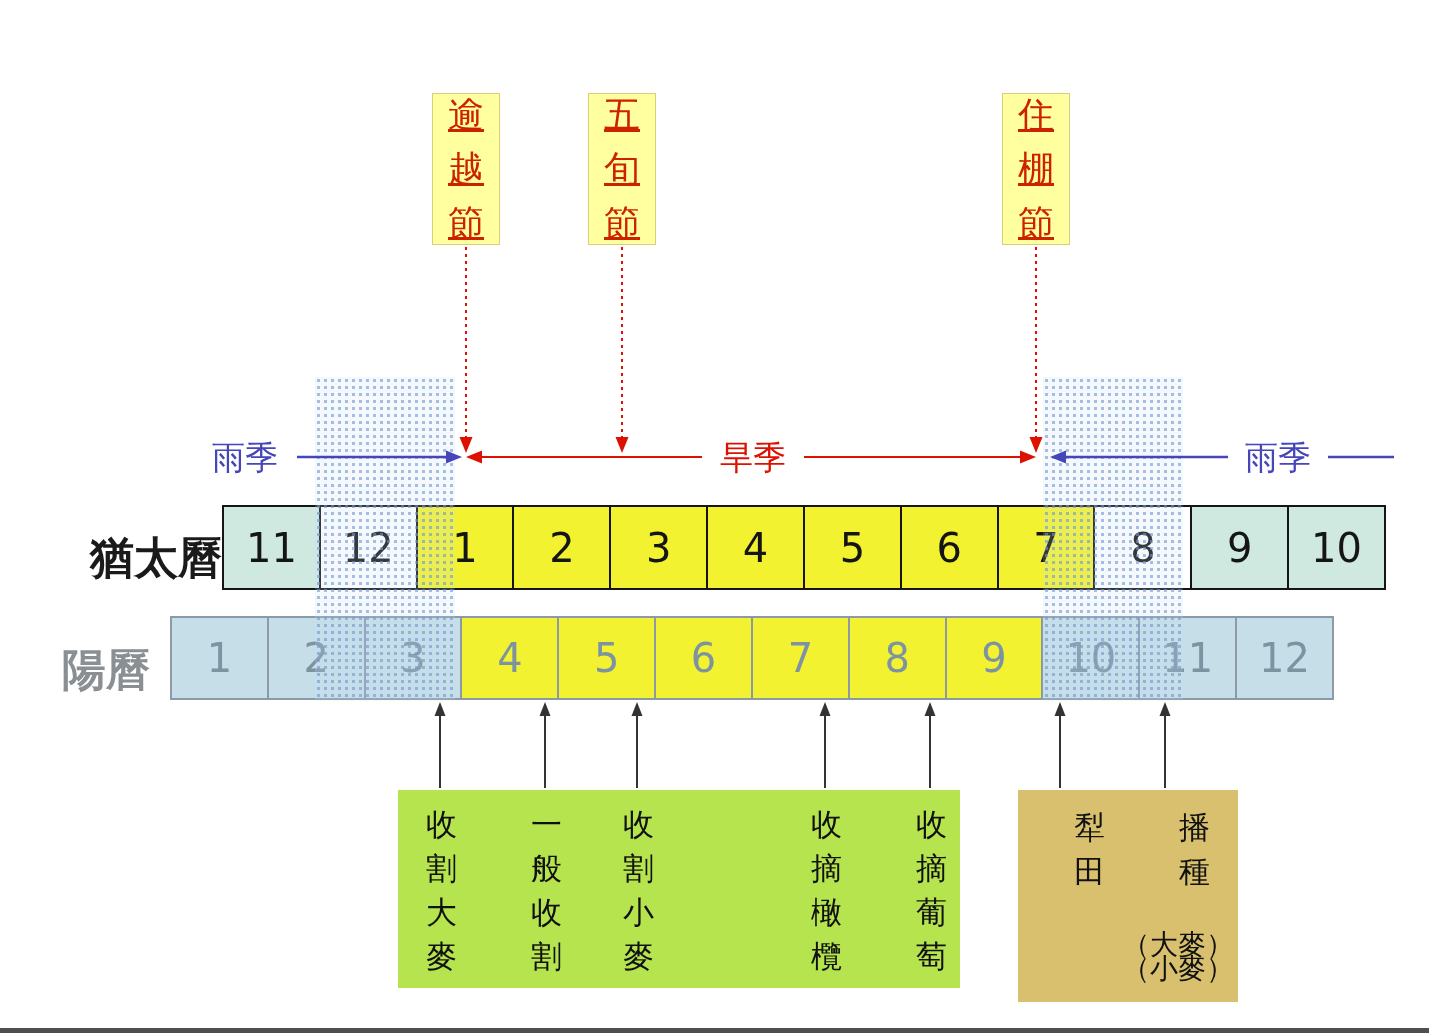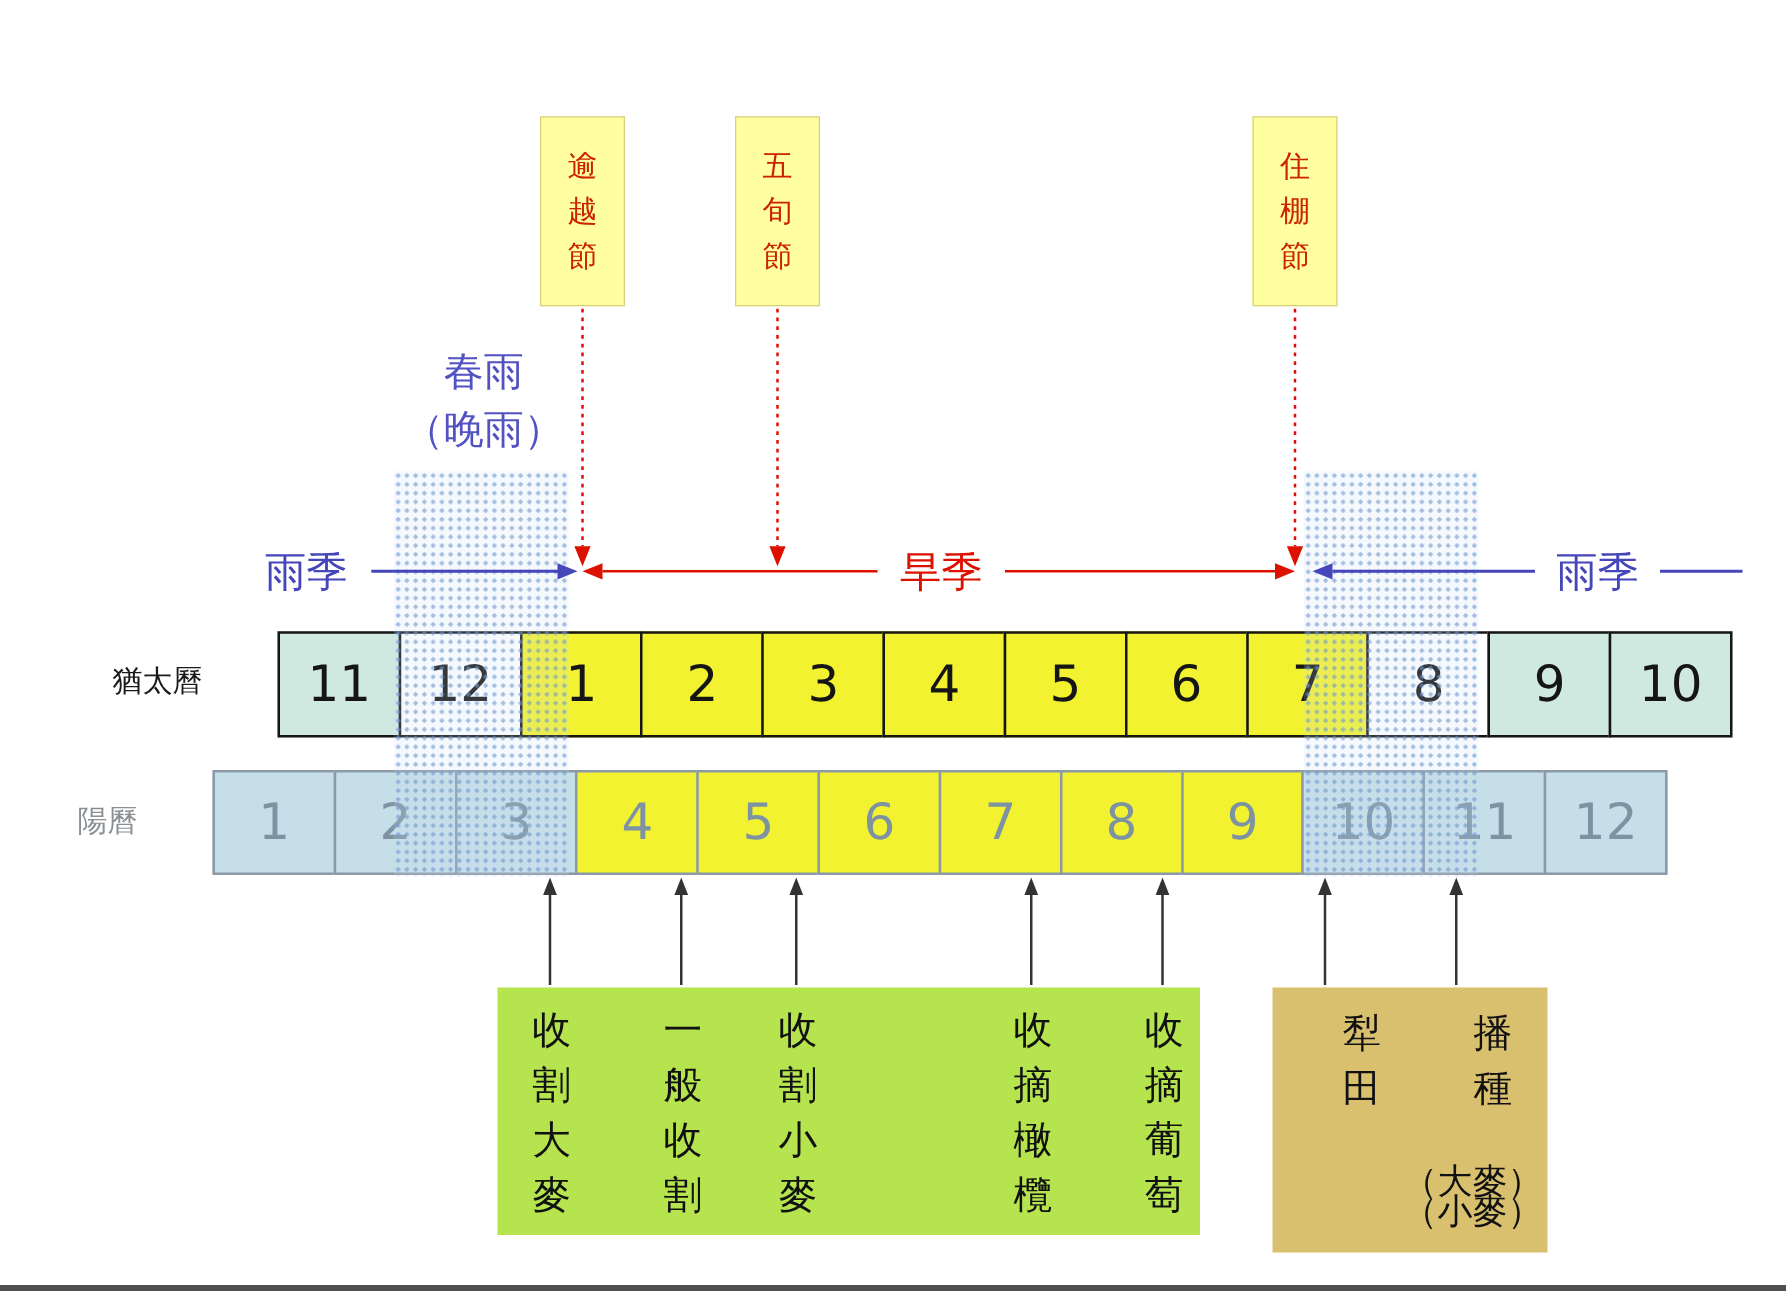--- a/index.html
+++ b/index.html
@@ -22,21 +22,21 @@
   .l-blue { stroke:var(--rainy-text); stroke-width:2.5; fill:none; }
   .f-blue { fill:var(--rainy-text); }
   .l-black{ stroke:#333333; stroke-width:2; fill:none; }
   .f-black{ fill:#333333; }
 
   .vtext { width:1.25em; word-break:break-all; text-align:center; }
 
   .festival { position:absolute; top:93px; width:68px; height:152px;
     background:var(--festival-bg); border:1px solid #d8cf7d;
     display:flex; align-items:center; justify-content:center; z-index:4; }
-  .festival .vtext { color:var(--festival-text); font-size:24px; line-height:1.5; }
+  .festival .vtext { color:var(--festival-text); font-size:36px; line-height:1.5;text-decoration:underline; }
 
   .rain-label { position:absolute; top:274px; width:150px; text-align:center;
     color:var(--rain-text); font-size:32px; line-height:1.45; z-index:4; font-weight:500; }
 
   .band { position:absolute; top:377px; height:324px; width:140px; z-index:2;
     background-color:rgba(200,220,245,0.18);
     background-image:radial-gradient(circle, rgba(110,150,205,0.6) 1.6px, rgba(255,255,255,0) 1.8px);
     background-size:7px 7px; }
   .band-left  { left:315px; }
   .band-right { left:1043px; }
@@ -51,21 +51,21 @@
   .jewish-row .cell { border:2px solid #151515; color:#151515; }
   .solar-row  { left:170px; top:616px; width:1164px; height:84px; }
   .solar-row .cell { border:2px solid #8b9aa6; color:#7e93a2; }
   .cell { flex:1; margin-left:-2px; display:flex; align-items:center; justify-content:center; font-size:40px; }
   .cell:first-child { margin-left:0; }
   .cell.teal   { background:var(--teal-cell); }
   .cell.plain  { background:#ffffff; }
   .cell.yellow { background:var(--yellow-cell); }
   .cell.blue   { background:var(--blue-cell); }
 
-  .row-label { position:absolute; font-size:24px; z-index:4; font-weight:400; }
+  .row-label { position:absolute; font-size:44px; z-index:4; font-weight:700; }
   .row-label.jewish { left:90px; top:529px; color:#1a1a1a; }
   .row-label.solar  { left:62px; top:641px; color:#8a8f94; }
 
   .green-box { position:absolute; left:398px; top:790px; width:562px; height:198px; background:var(--green-box); z-index:1;text-decoration:underline; }
   .tan-box   { position:absolute; left:1018px; top:790px; width:220px; height:212px; background:var(--tan-box); z-index:1; }
   .activity-col { position:absolute; top:12px; font-size:31px; line-height:1.42; color:#111111; }
   .tan-box .activity-col { top:15px;margin-left:28px; }
   .tan-box .note { position:absolute; left:104px; font-size:28px; color:#111111; white-space:nowrap; }
   .note-0 { top:110px;margin-top:26px; }
   .note-1 { top:160px; }
@@ -120,24 +120,20 @@
   <div class="festival" style="left:432px">
     <div class="vtext">逾越節</div>
   </div>
   <div class="festival" style="left:588px">
     <div class="vtext">五旬節</div>
   </div>
   <div class="festival" style="left:1002px">
     <div class="vtext">住棚節</div>
   </div>
 
-  <div class="rain-label" style="left:312px">
-    <div>春雨</div>
-    <div>（晚雨）</div>
-  </div>
 
   <div class="band band-left"></div>
   <div class="band band-right"></div>
 
   <div class="season-label left">雨季</div>
   <div class="season-label dry">旱季</div>
   <div class="season-label right">雨季</div>
 
   <div class="row-label jewish">猶太曆</div>
   <div class="calendar-row jewish-row" id="jewish-row">

